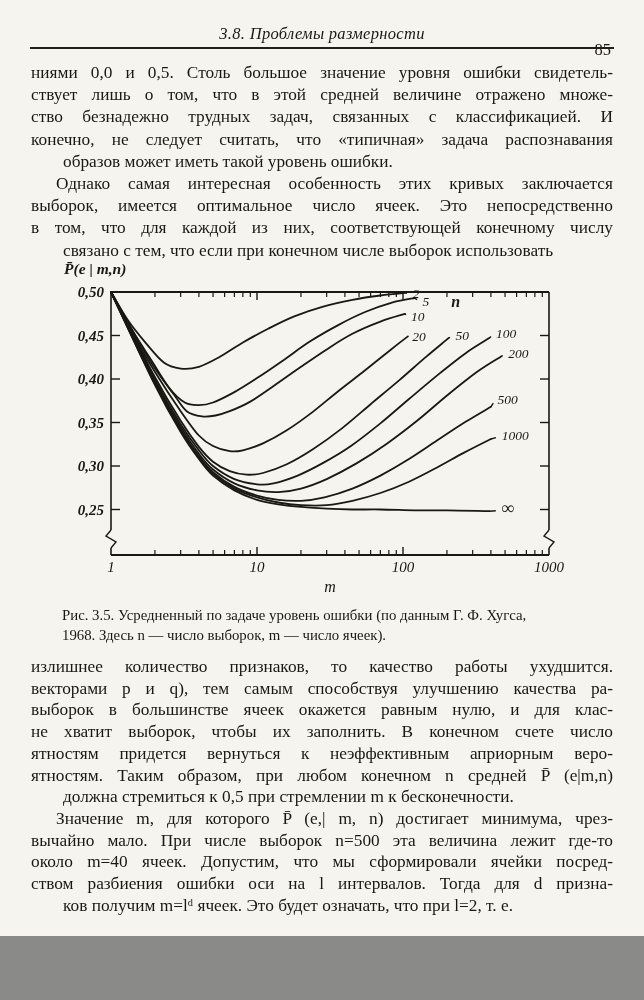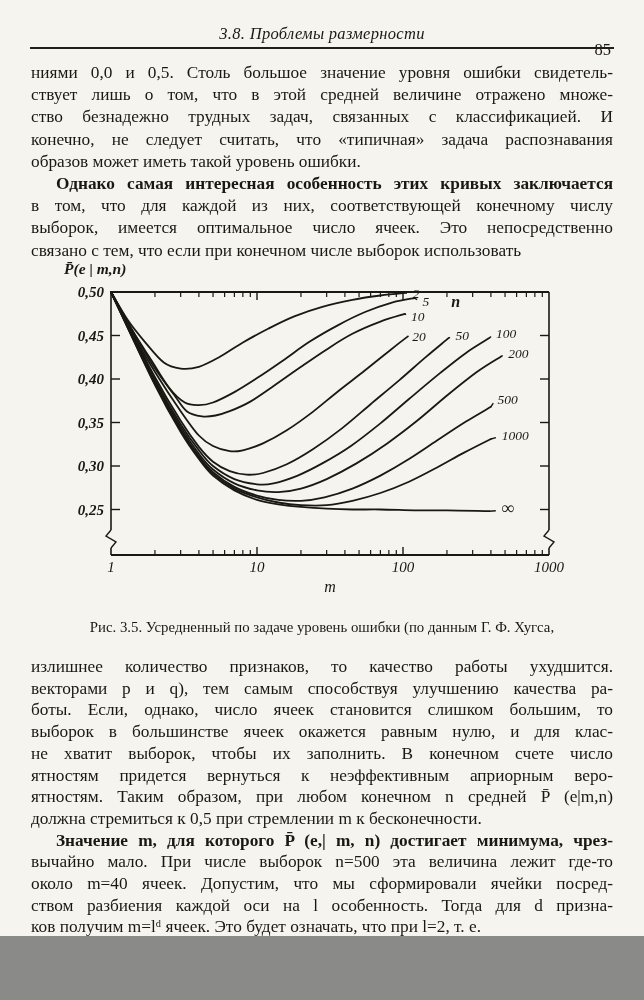--- a/index.html
+++ b/index.html
@@ -14,26 +14,26 @@
     position:absolute; left:0; right:0; text-align:center;
     font-style:italic; font-size:16.5px; letter-spacing:.3px;
   }
   .running-page{position:absolute; right:2px; top:16px; font-size:16.5px;}
   .head-rule{position:absolute; top:47px; left:30px; right:30px; height:0;
     border-top:2px solid #231f18;}
   .body-block{position:absolute; left:31px; width:582px; font-size:17.3px; line-height:22.2px;}
   .body-top{top:62px;}
   .body-bottom{top:656px; line-height:21.7px;}
   .tline{text-align:justify; text-align-last:justify; white-space:normal;}
-  .tline.last{text-align-last:left;}
-  .tline.indent{text-indent:25px;font-weight:bold;}
+  .tline.last{text-align-last:left;margin-left:32px;}
+  .tline.indent{text-indent:25px;}
   .figure-wrap{position:absolute; top:254px; left:0; width:644px; height:348px;}
   .figure-wrap svg{position:absolute; left:0; top:0;}
   .fig-caption{position:absolute; top:606px; left:62px; width:520px;
-    font-size:14.8px; line-height:19.5px; text-align:center;margin-top:12px;}
+    font-size:14.8px; line-height:19.5px; text-align:left;}
 </style>
 </head>
 <body>
 
 <div class="page">
 
   <div class="running-head">
     <div class="running-title">3.8. Проблемы размерности</div>
     <div class="running-page">85</div>
   </div>
@@ -42,22 +42,22 @@
   <div class="body-block body-top">
       <div>
         <div class="tline">ниями 0,0 и 0,5. Столь большое значение уровня ошибки свидетель-</div>
         <div class="tline">ствует лишь о том, что в этой средней величине отражено множе-</div>
         <div class="tline">ство безнадежно трудных задач, связанных с классификацией. И</div>
         <div class="tline">конечно, не следует считать, что «типичная» задача распознавания</div>
         <div class="tline last">образов может иметь такой уровень ошибки.</div>
       </div>
       <div>
         <div class="tline indent">Однако самая интересная особенность этих кривых заключается</div>
+        <div class="tline">выборок, имеется оптимальное число ячеек. Это непосредственно</div>
         <div class="tline">в том, что для каждой из них, соответствующей конечному числу</div>
-        <div class="tline">выборок, имеется оптимальное число ячеек. Это непосредственно</div>
         <div class="tline last">связано с тем, что если при конечном числе выборок использовать</div>
       </div>
     </div>
 
   <div class="figure-wrap">
     <svg width="644" height="348" viewBox="0 0 644 348">
         <line x1="111" y1="38" x2="549" y2="38" stroke="#1b1812" stroke-width="1.8"></line>
         <line x1="111" y1="301" x2="549" y2="301" stroke="#1b1812" stroke-width="1.8"></line>
         <line x1="111" y1="38" x2="111" y2="276" stroke="#1b1812" stroke-width="1.6"></line>
         <line x1="111" y1="294" x2="111" y2="301" stroke="#1b1812" stroke-width="1.6"></line>
@@ -167,35 +167,35 @@
         <line x1="490.9007587338825" y1="185.02999999999997" x2="495.9255993348837" y2="183.55008523863958" stroke="#1b1812" stroke-width="1.4"></line>
         <text x="501.76264342550985" y="186.42" font-size="13.5" text-anchor="start" fill="#1b1812" font-family="&quot;Liberation Serif&quot;,&quot;DejaVu Serif&quot;,serif" font-style="italic">1000</text>
         <path d="M 111.0 38.0 C 118.3 53.5, 143.3 107.7, 155.0 131.1 C 166.6 154.4, 173.3 165.7, 180.7 178.1 C 188.0 190.4, 193.5 197.8, 198.9 205.0 C 204.3 212.3, 207.1 216.4, 213.0 221.6 C 219.0 226.8, 227.1 232.3, 234.4 236.4 C 241.7 240.4, 249.7 243.6, 257.0 245.9 C 264.3 248.2, 271.0 249.1, 278.3 250.3 C 285.7 251.4, 292.9 252.2, 301.0 252.9 C 309.0 253.6, 318.1 254.2, 326.7 254.6 C 335.2 255.1, 343.4 255.4, 352.4 255.5 C 361.3 255.6, 370.0 255.4, 380.4 255.5 C 390.7 255.6, 403.5 256.2, 414.6 256.4 C 425.7 256.5, 434.5 256.2, 447.0 256.4 C 459.4 256.5, 482.2 257.1, 489.3 257.2" stroke="#1b1812" stroke-width="1.8" fill="none" stroke-linecap="round"></path>
         <line x1="489.29543262586884" y1="257.24" x2="495.7763890174904" y2="256.7013243041877" stroke="#1b1812" stroke-width="1.4"></line>
         <text x="501.76264342550985" y="260.37" font-size="18" text-anchor="start" fill="#1b1812" font-family="&quot;Liberation Serif&quot;,&quot;DejaVu Serif&quot;,serif" font-style="italic">∞</text>
       </svg>
   </div>
 
   <div class="fig-caption">
       <div>Рис. 3.5. Усредненный по задаче уровень ошибки (по данным Г. Ф. Хугса,</div>
+      <div>1968. Здесь n — число выборок, m — число ячеек).</div>
     </div>
 
   <div class="body-block body-bottom">
       <div>
         <div class="tline">излишнее количество признаков, то качество работы ухудшится.</div>
         <div class="tline">векторами p и q), тем самым способствуя улучшению качества ра-</div>
-        <div class="tline">боты. Если, однако, число ячеек становится слишком большим, то</div>
         <div class="tline">выборок в большинстве ячеек окажется равным нулю, и для клас-</div>
         <div class="tline">не хватит выборок, чтобы их заполнить. В конечном счете число</div>
         <div class="tline">ятностям придется вернуться к неэффективным априорным веро-</div>
         <div class="tline">ятностям. Таким образом, при любом конечном n средней P̄ (e|m,n)</div>
         <div class="tline last">должна стремиться к 0,5 при стремлении m к бесконечности.</div>
       </div>
       <div>
         <div class="tline indent">Значение m, для которого P̄ (e,| m, n) достигает минимума, чрез-</div>
         <div class="tline">вычайно мало. При числе выборок n=500 эта величина лежит где-то</div>
         <div class="tline">около m=40 ячеек. Допустим, что мы сформировали ячейки посред-</div>
-        <div class="tline">ством разбиения каждой оси на l особенность. Тогда для d призна-</div>
+        <div class="tline">ством разбиения ошибки оси на l интервалов. Тогда для d призна-</div>
         <div class="tline last">ков получим m=lᵈ ячеек. Это будет означать, что при l=2, т. е.</div>
       </div>
     </div>
 
 </div>
 
 </body></html>

